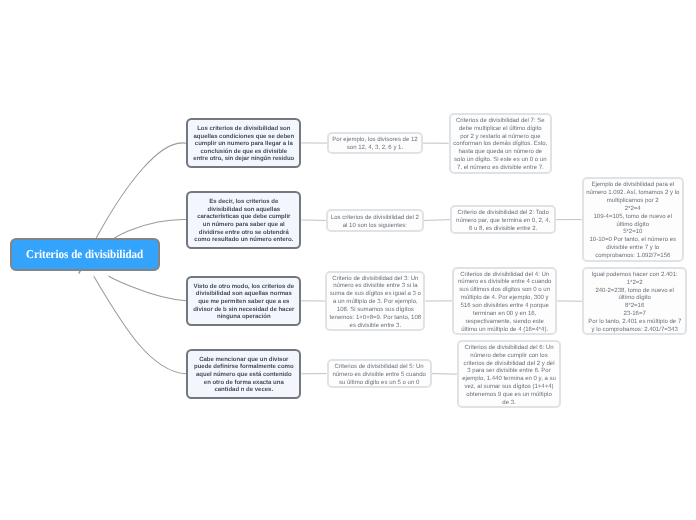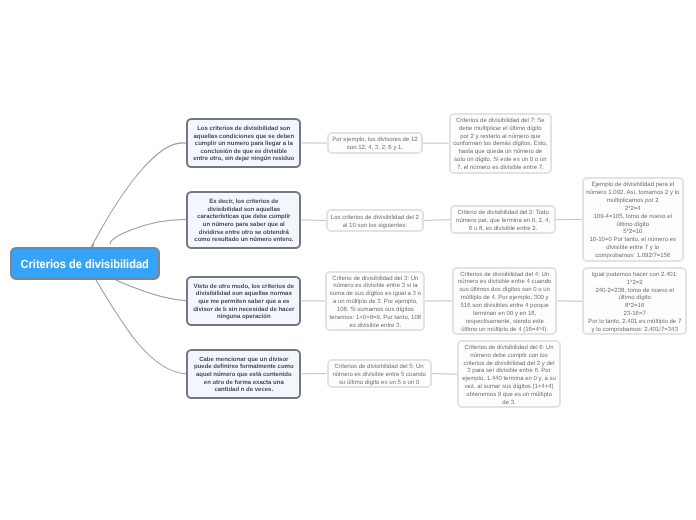--- a/index.html
+++ b/index.html
@@ -41,21 +41,21 @@
       <path d="M 301.3 300.8 L 325.4 301" fill="none" stroke="#a8a8a8" stroke-width="0.7"></path>
       <path d="M 301.3 373.8 L 326.6 373.55" fill="none" stroke="#a8a8a8" stroke-width="0.7"></path>
       <path d="M 422.70000000000005 143.1 L 448.7 143.25" fill="none" stroke="#a8a8a8" stroke-width="0.7"></path>
       <path d="M 424 220.45 L 450.2 219.65" fill="none" stroke="#a8a8a8" stroke-width="0.7"></path>
       <path d="M 425.29999999999995 301 L 452.2 300.9" fill="none" stroke="#a8a8a8" stroke-width="0.7"></path>
       <path d="M 431.70000000000005 373.55 L 456.9 374.2" fill="none" stroke="#a8a8a8" stroke-width="0.7"></path>
       <path d="M 556.1 219.65 L 581.7 219.54999999999998" fill="none" stroke="#a8a8a8" stroke-width="0.7"></path>
       <path d="M 557.2 300.9 L 582.2 301.25" fill="none" stroke="#a8a8a8" stroke-width="0.7"></path>
     </svg>
 
-  <div class="node root" style="left:9.6px;top:247px;width:150px;height:33.4px;"><span>Criterios de divisibilidad</span></div>
+  <div class="node root" style="left:9.6px;top:238px;width:150px;height:33.4px;font-family:Liberation Serif, serif;"><span>Criterios de divisibilidad</span></div>
 
   <div class="node l1" style="left:186.3px;top:118.0px;width:115.0px;height:49.8px;">Los criterios de divisibilidad son
 aquellas condiciones que se deben
 cumplir un numero para llegar a la
 conclusión de que es divisible
 entre otro, sin dejar ningún residuo</div>
   <div class="node l1" style="left:186.3px;top:190.7px;width:115.0px;height:58.5px;">Es decir, los criterios de
 divisibilidad son aquellas
 características que debe cumplir
 un número para saber que al

